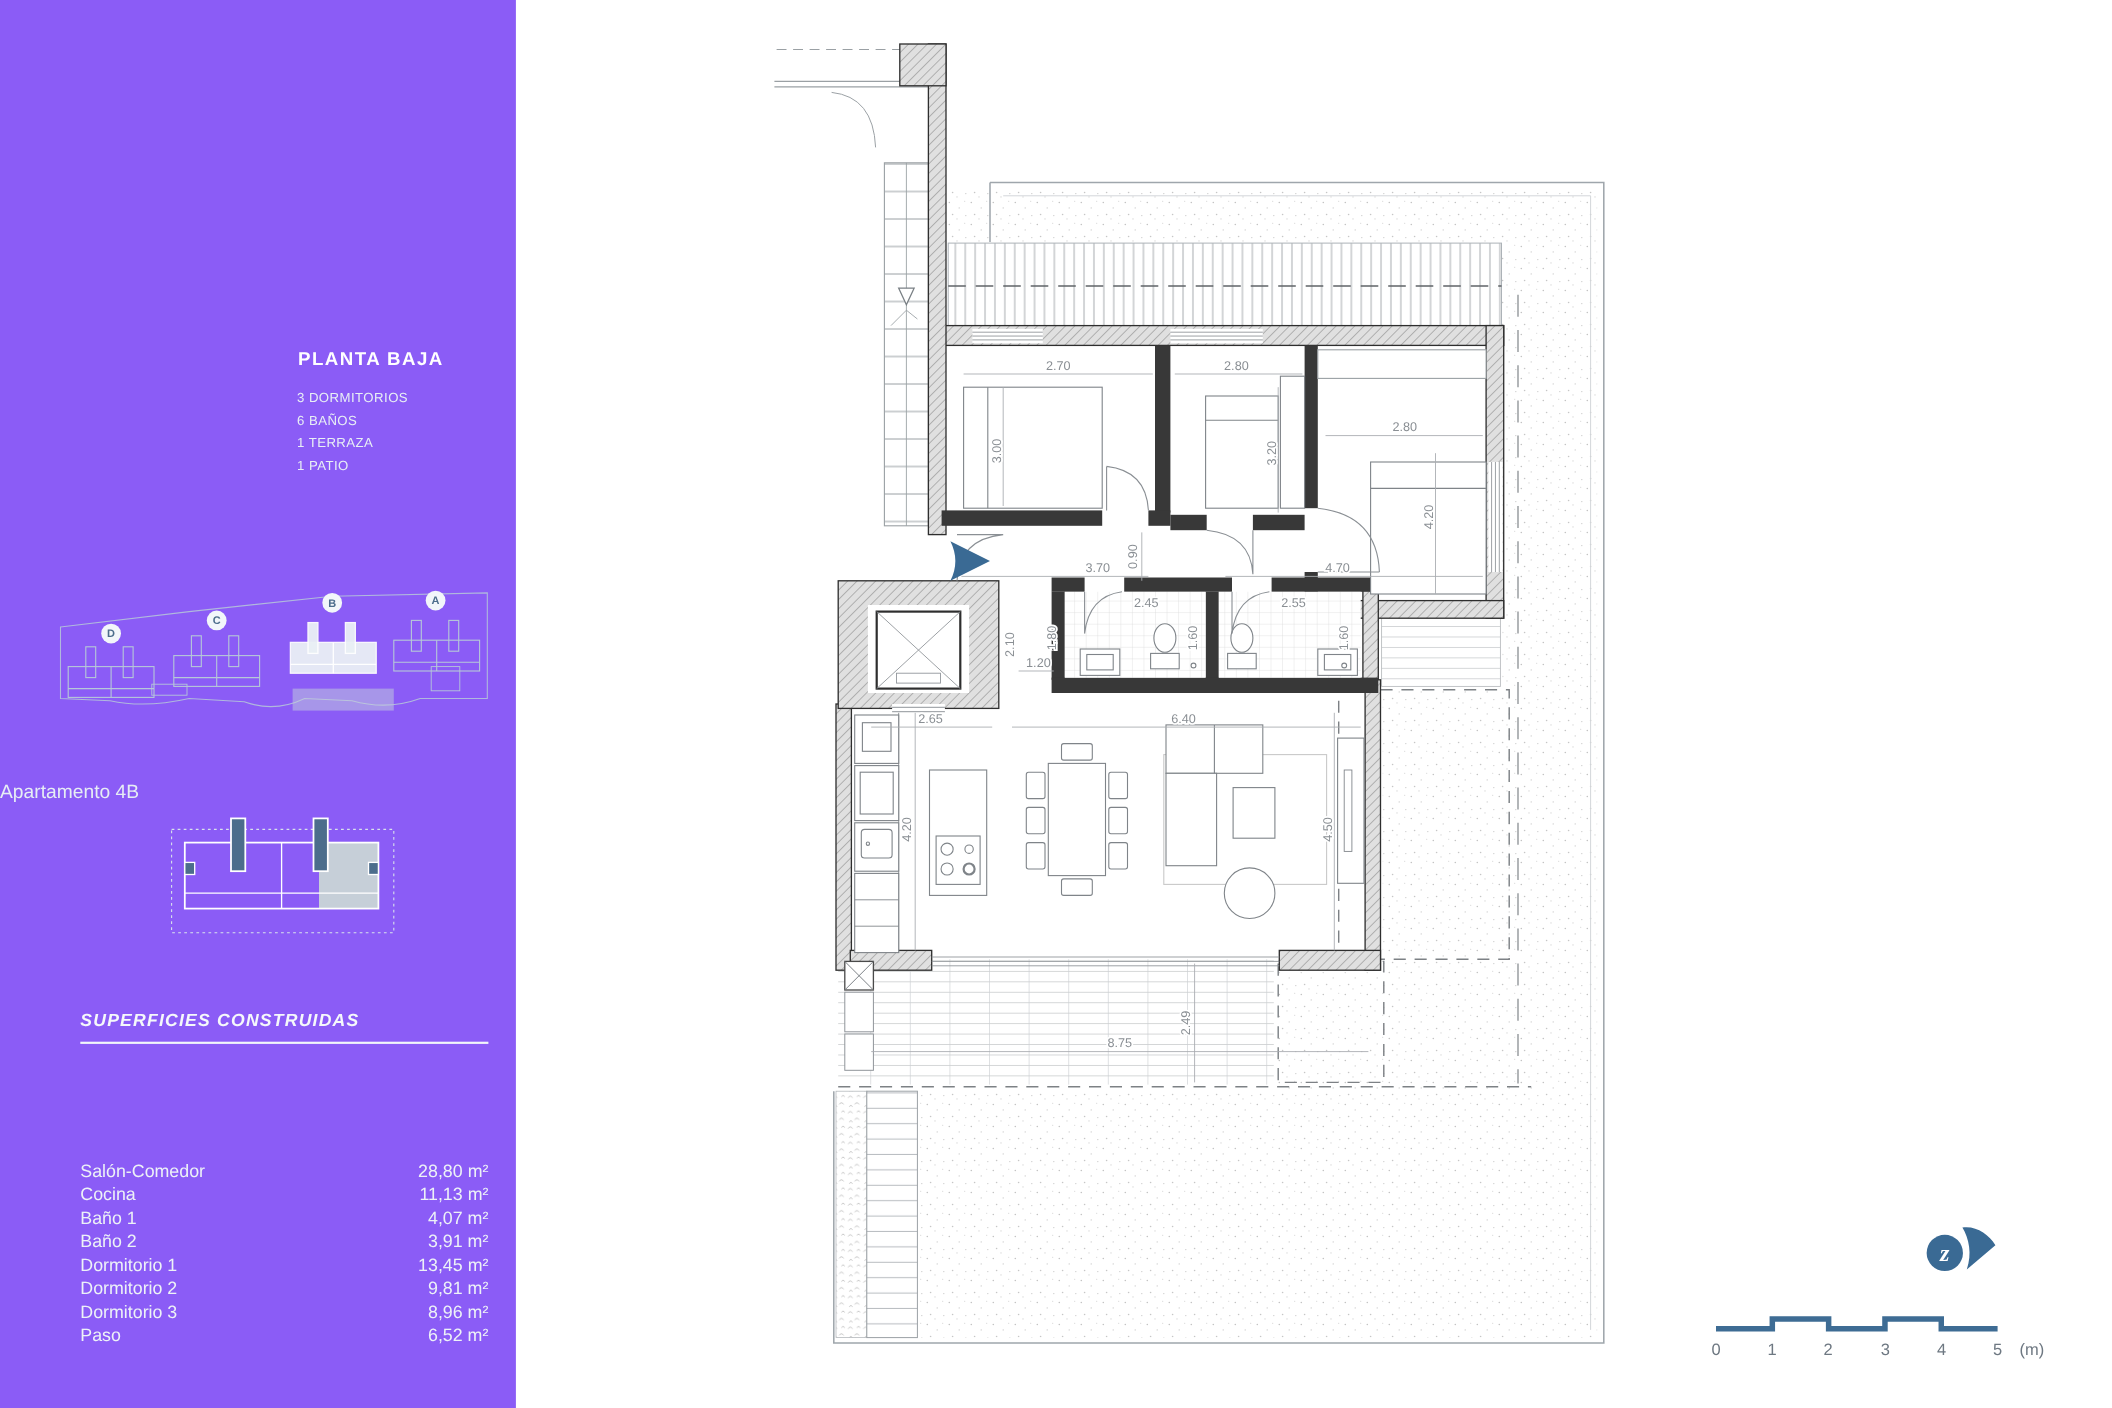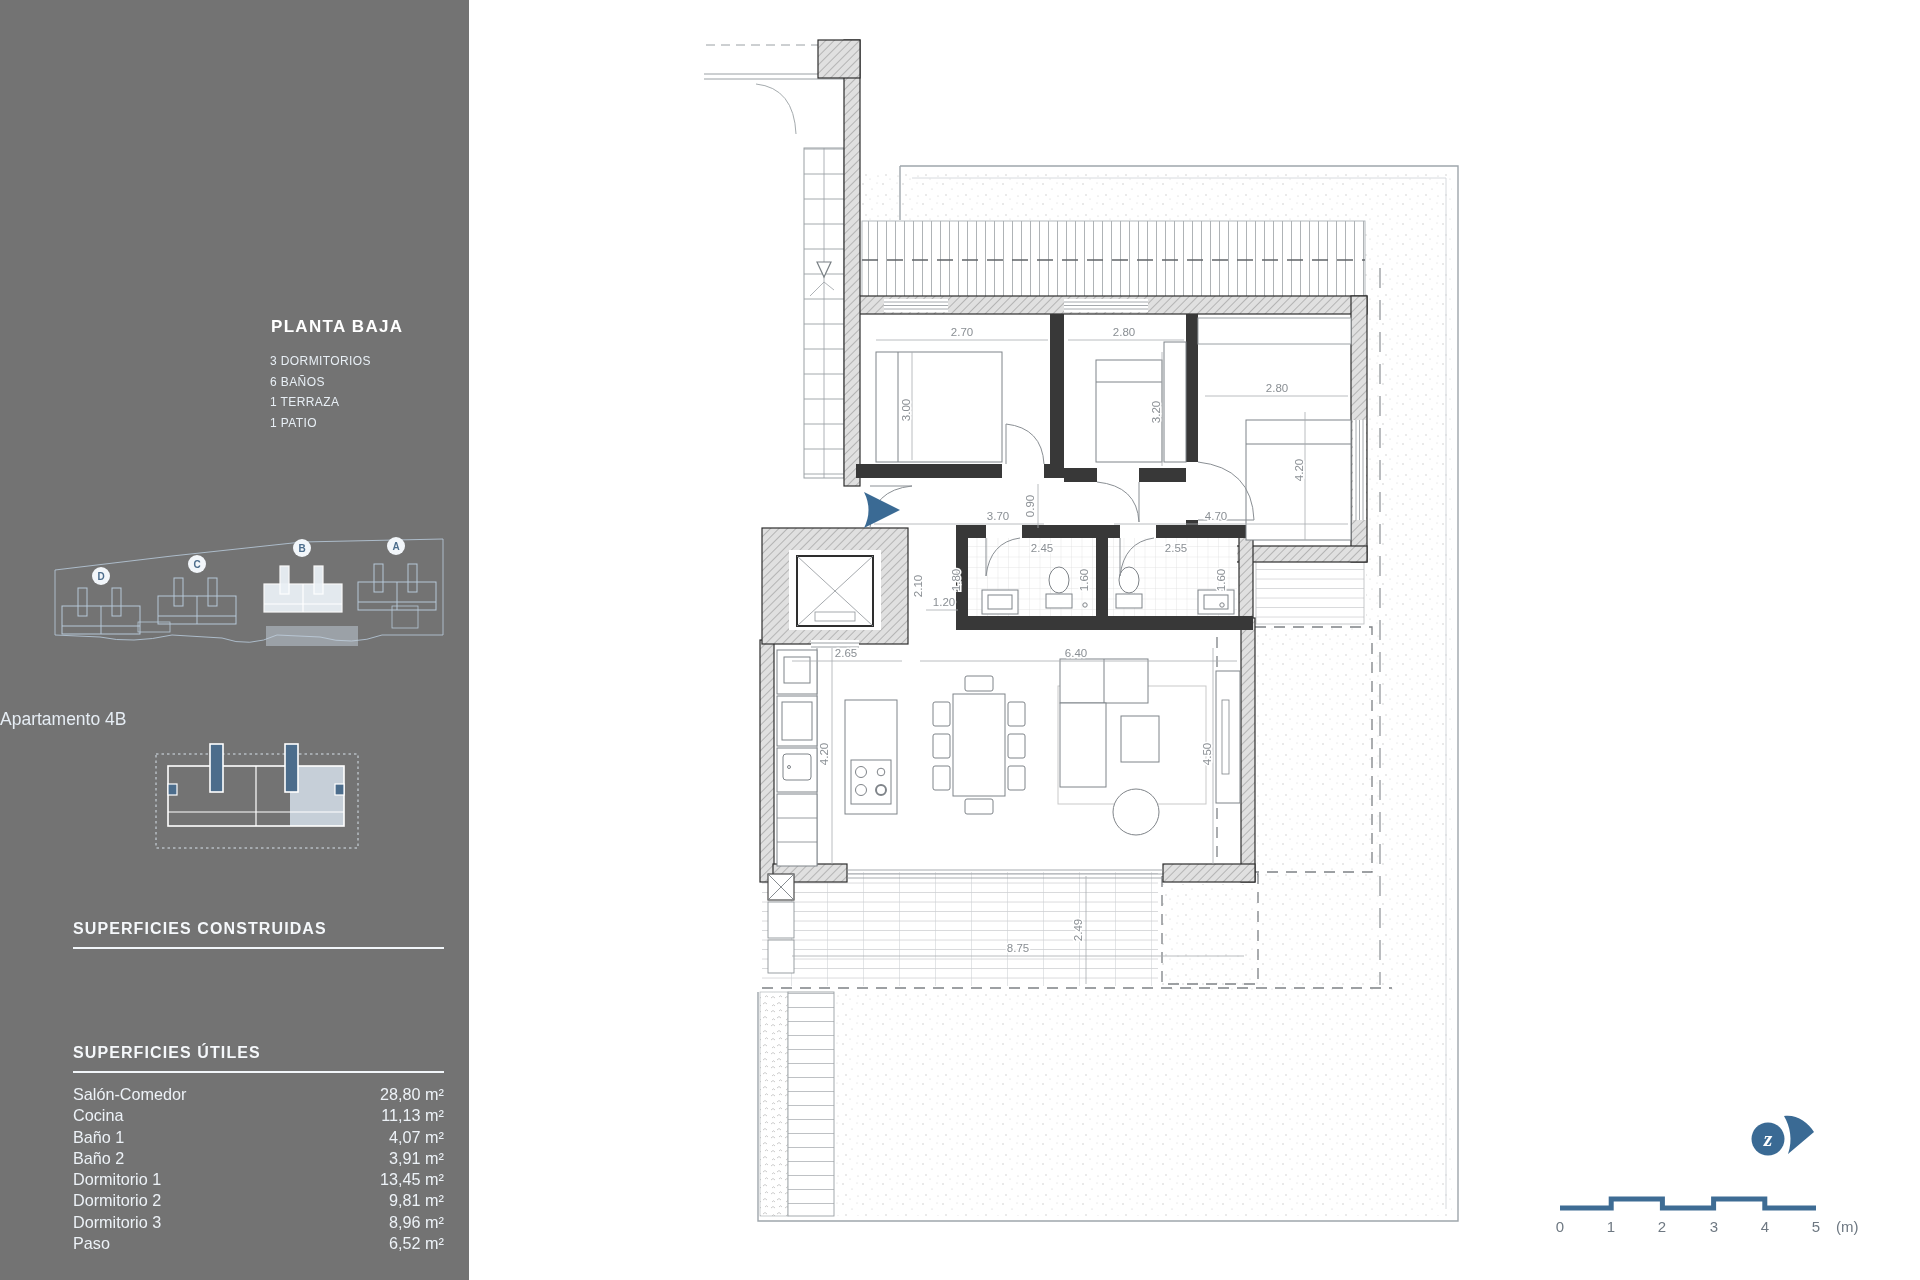--- a/index.html
+++ b/index.html
@@ -1,27 +1,27 @@
 <!DOCTYPE html>
 <html><head>
 <meta charset="utf-8">
 <style>
   html,body{margin:0;padding:0;overflow:hidden;}
   body{width:1920px;height:1280px;position:relative;background:#fff;
        font-family:"Liberation Sans",sans-serif;}
   .abs{position:absolute;}
   
-  #sidebar{left:0;top:0;width:469px;height:1280px;background:#737373;}
+  #sidebar{left:0;top:0;width:469px;height:1280px;background:#8b5cf6;}
   .pb-title{left:271px;top:317px;font-size:17px;font-weight:700;letter-spacing:1.3px;color:#FFFFFF;}
   .features{left:270px;top:351px;font-size:12px;line-height:20.6px;color:#E8EFF5;letter-spacing:.4px;}
   .bloque{left:0;top:490px;width:510px;text-align:center;font-size:17px;color:#DCE5EE;letter-spacing:.3px;}
   .apt-label{left:0;top:709px;width:514px;font-size:17.5px;color:#E6EDF4;}
   .surf{left:73px;width:371px;color:#EDF2F7;}
   .surf-h{font-size:16px;font-weight:600;letter-spacing:1.1px;color:#F5F8FB;
-          padding-bottom:9px;border-bottom:2.5px solid #F2F6FA;}
+          padding-bottom:9px;border-bottom:2.5px solid #F2F6FA;font-style:italic;}
   .rows{margin-top:11px;}
   .row{display:flex;justify-content:space-between;font-size:16.2px;line-height:21.3px;}
   .rv{text-align:right;}
   #surf1{top:920px;} #surf2{top:1044px;}
   
   #plan-wrap{left:700px;top:0;width:800px;height:1280px;}
   #siteplan{left:52px;top:536px;width:396px;height:124px;}
   #aptdiag{left:152px;top:740px;width:212px;height:112px;}
   #scalebar{left:1548px;top:1178px;width:360px;height:70px;}
   #logo{left:1748px;top:1112px;width:80px;height:52px;}
@@ -104,21 +104,20 @@
     <rect x="133" y="4" width="13" height="48" fill="#4C6D8C" stroke="#FFFFFF" stroke-width="1.6"></rect>
     <rect x="16" y="44" width="9" height="11" fill="#4C6D8C" stroke="#FFFFFF" stroke-width="1.2"></rect>
     <rect x="183" y="44" width="9" height="11" fill="#4C6D8C" stroke="#FFFFFF" stroke-width="1.2"></rect>
   </svg>
 
   <div id="surf1" class="abs surf">
     <div class="surf-h">SUPERFICIES CONSTRUIDAS</div>
   </div>
 
   <div id="surf2" class="abs surf">
-    <div class="surf-h">SUPERFICIES ÚTILES</div>
     <div class="rows">
       <div class="row">
         <span>Salón-Comedor</span>
         <span class="rv">28,80 m²</span>
       </div>
       <div class="row">
         <span>Cocina</span>
         <span class="rv">11,13 m²</span>
       </div>
       <div class="row">

